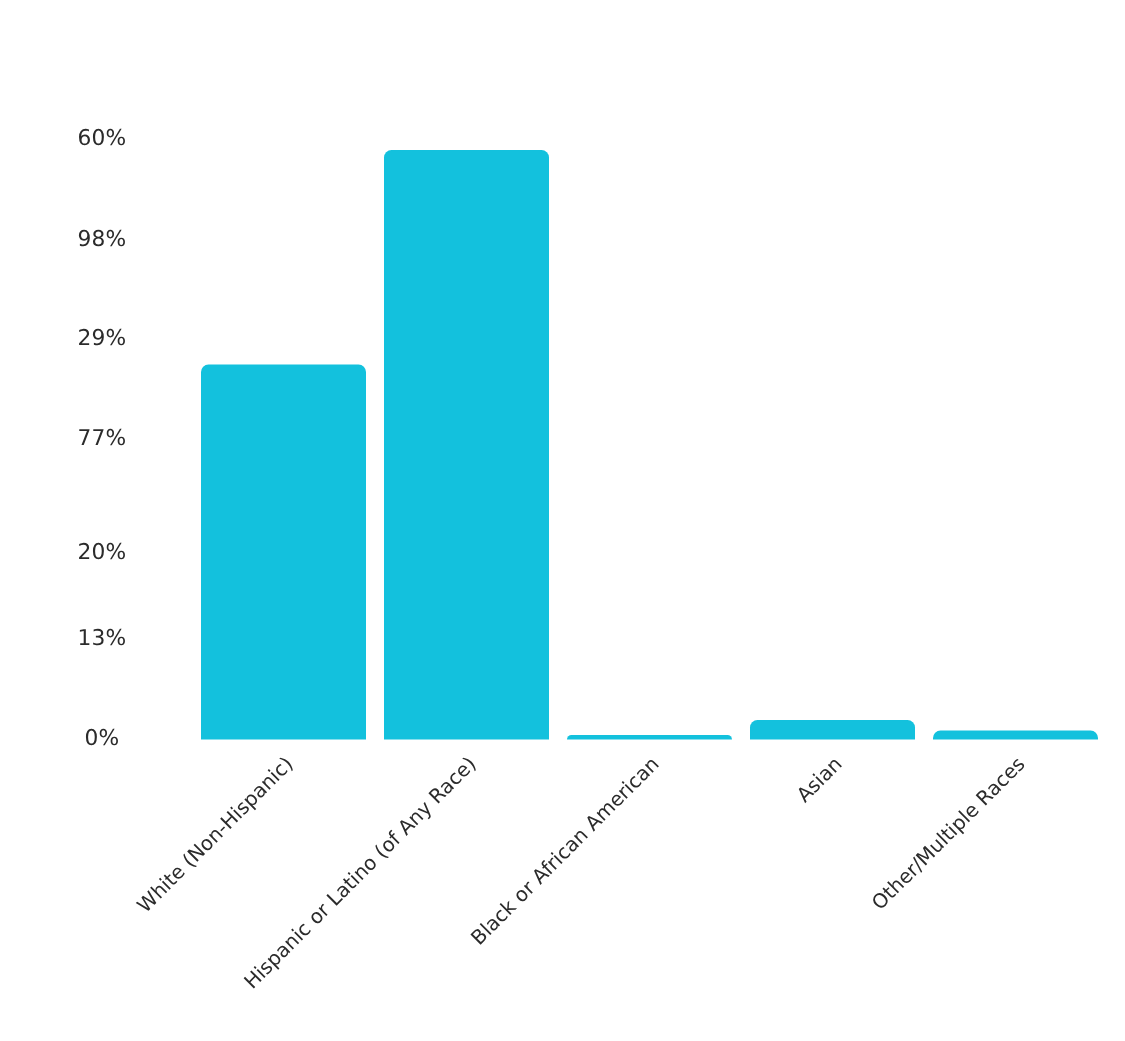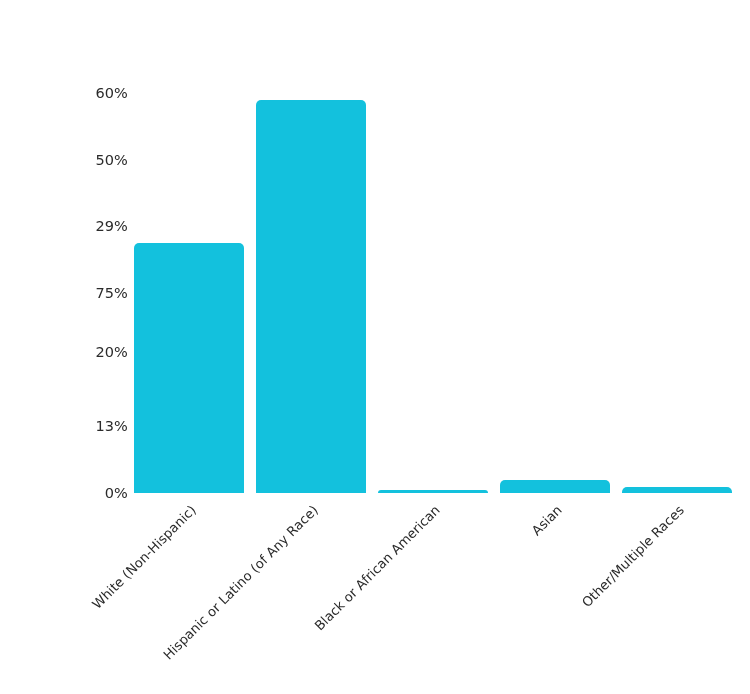--- a/index.html
+++ b/index.html
@@ -26,21 +26,21 @@
     position: absolute;
     left: 0;
     top: 0;
     width: 128px;
     height: 694px;
   }
   .ytick {
     position: absolute;
     right: 0;
     width: 120px;
-    text-align: right;
+    text-align: center;
     font-size: 14.5px;
     color: #2b2b2b;
     line-height: 1;
     transform: translateY(-50%);
     letter-spacing: 0.1px;
   }
 
   
   #plot-area {
     position: absolute;
@@ -78,24 +78,24 @@
   }
 </style>
 </head>
 <body>
 
 <div id="chart-root" style="background: rgb(255, 255, 255);">
 
   <div id="y-axis">
       <div class="ytick" style="top: 493px; color: rgb(43, 43, 43);">0%</div>
       <div class="ytick" style="top: 426.333px; color: rgb(43, 43, 43);">13%</div>
-      <div class="ytick" style="top: 352px; color: rgb(43, 43, 43);">20%</div>
-      <div class="ytick" style="top: 293px; color: rgb(43, 43, 43);">75%</div>
+      <div class="ytick" style="top: 369px; color: rgb(43, 43, 43);">20%</div>
+      <div class="ytick" style="top: 293px; color: rgb(43, 43, 43);">77%</div>
       <div class="ytick" style="top: 226.333px; color: rgb(43, 43, 43);">29%</div>
-      <div class="ytick" style="top: 159.667px; color: rgb(43, 43, 43);">50%</div>
+      <div class="ytick" style="top: 159.667px; color: rgb(43, 43, 43);">98%</div>
       <div class="ytick" style="top: 93px; color: rgb(43, 43, 43);">60%</div>
     </div>
 
   <div id="plot-area">
       <div class="bar" title="White (Non-Hispanic) 37.5%" style="left: 6px; width: 110px; height: 250px; top: 243px; background: rgb(19, 193, 221);"></div>
       <div class="bar" title="Hispanic or Latino (of Any Race) 58.9%" style="left: 128px; width: 110px; height: 392.667px; top: 100.333px; background: rgb(19, 193, 221);"></div>
       <div class="bar" title="Black or African American 0.4%" style="left: 250px; width: 110px; height: 3px; top: 490px; background: rgb(19, 193, 221);"></div>
       <div class="bar" title="Asian 1.9%" style="left: 372px; width: 110px; height: 12.6667px; top: 480.333px; background: rgb(19, 193, 221);"></div>
       <div class="bar" title="Other/Multiple Races 0.9%" style="left: 494px; width: 110px; height: 6px; top: 487px; background: rgb(19, 193, 221);"></div>
     </div>

